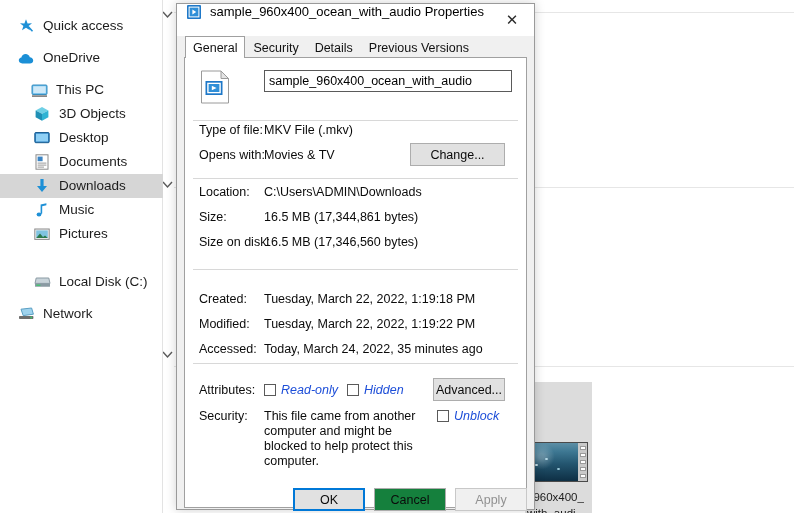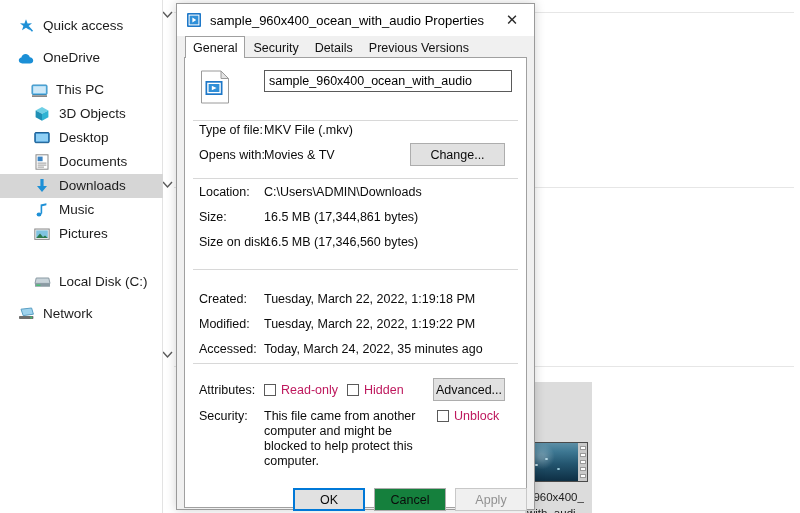--- a/index.html
+++ b/index.html
@@ -124,21 +124,21 @@
     background: #f0f0f0;
     border: 1px solid #9a9a9a;
     box-shadow: 0 0 10px rgba(0,0,0,0.18);
   }
   .dlg-title {
     position: absolute;
     left: 0; top: 0;
     width: 357px; height: 32px;
     background: #ffffff;
     display: flex;
-    align-items: center;
+    align-items: flex-start;
   }
   .dlg-title-ico {
     width: 16px; height: 16px;
     margin-left: 9px; margin-right: 8px;
     flex: 0 0 16px;
   }
   .dlg-title-text {
     font-size: 13px;
     color: #000;
     white-space: nowrap;
@@ -244,22 +244,23 @@
     color: #0b0b0b;
     display: flex; align-items: center; justify-content: center;
     cursor: default;
   }
 
   .chk-wrap {
     position: absolute;
     display: flex;
     align-items: center;
     font-size: 12.5px;
-    color: #be185d;
-    white-space: nowrap;
+    color: #1d4ed8;
+    white-space: nowrap;
+    font-style: italic;
   }
   .chk-box {
     width: 12px; height: 12px;
     border: 1px solid #5a5a5a;
     background: #fff;
     margin-right: 5px;
     flex: 0 0 12px;
   }
 
   .sec-text {

